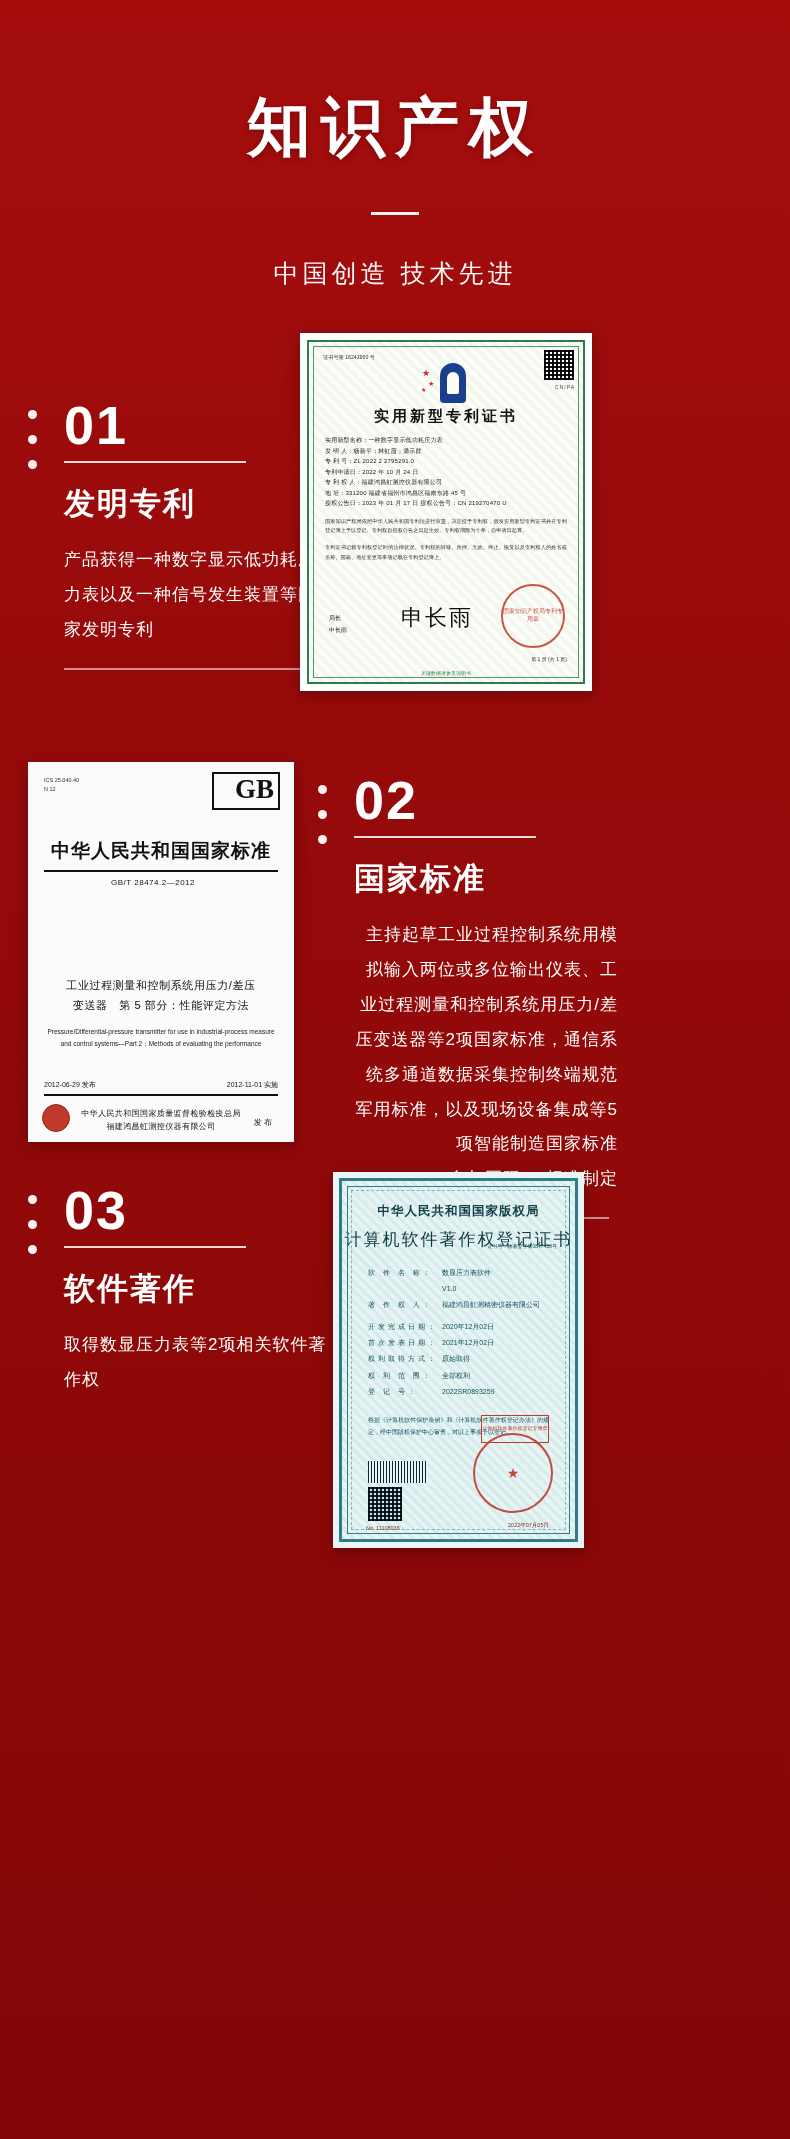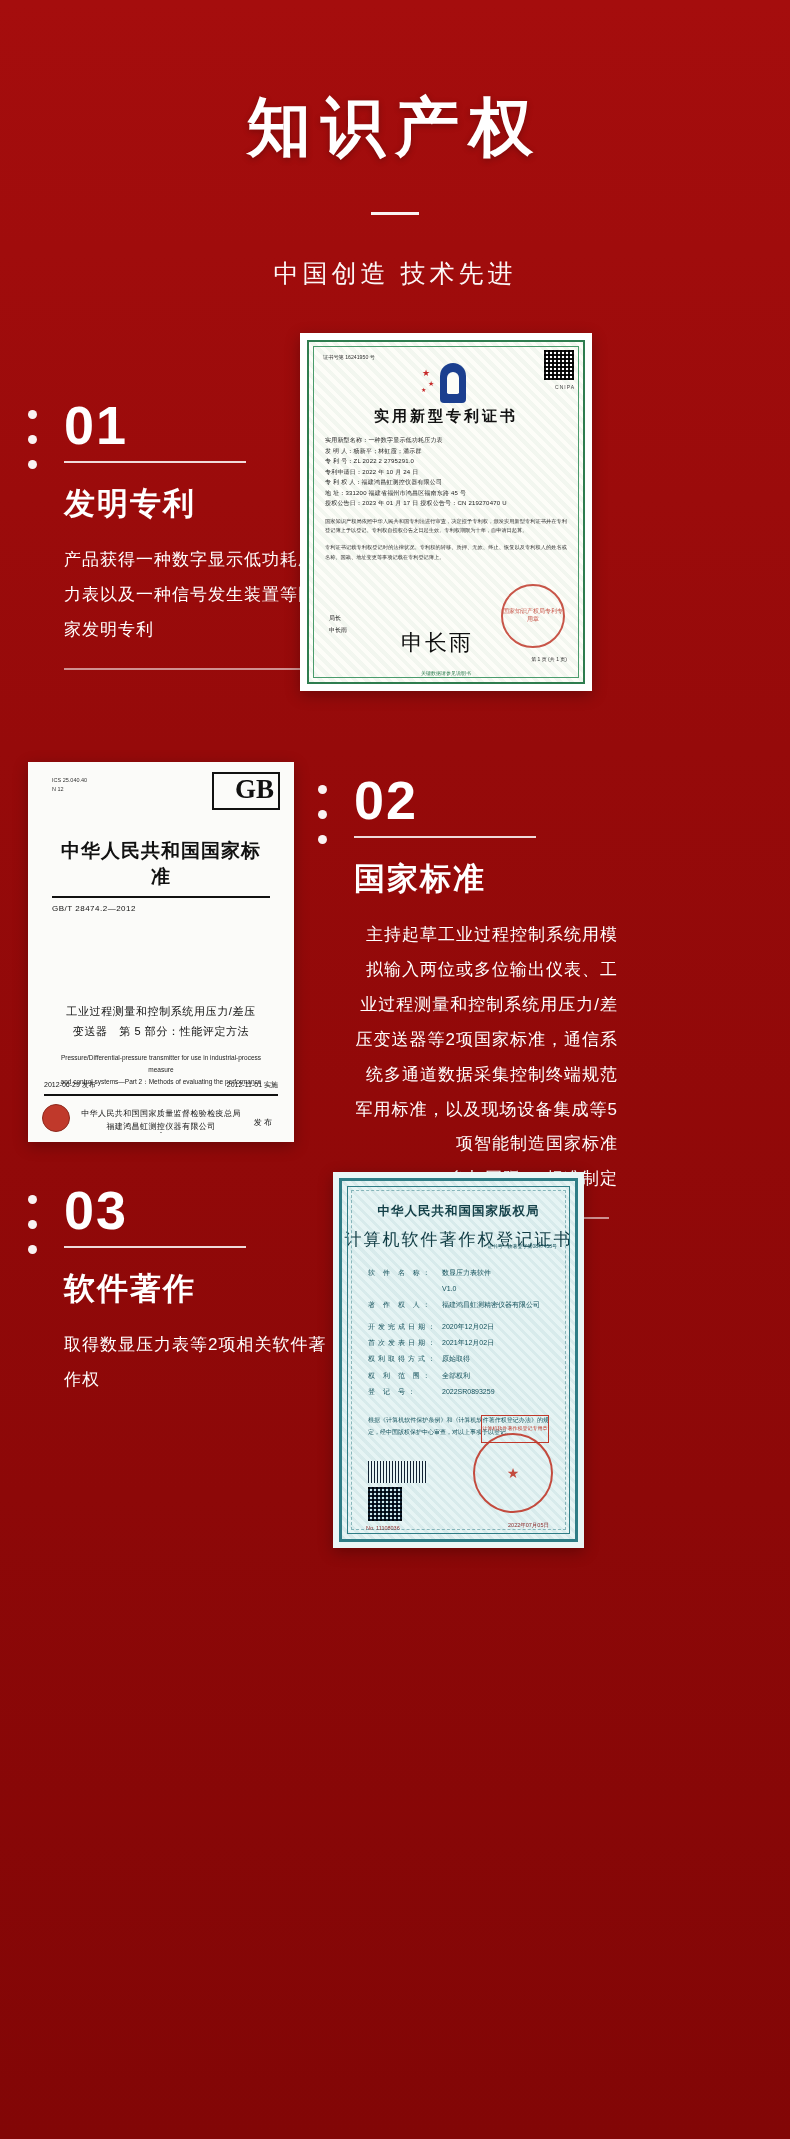--- a/index.html
+++ b/index.html
@@ -148,46 +148,46 @@
   .c1 .logo .star2{position:absolute;left:8px;top:17px;color:#c62828;font-size:7px;line-height:7px;}
   .c1 .logo .star3{position:absolute;left:1px;top:24px;color:#c62828;font-size:6px;line-height:6px;}
   .c1 .ctitle{
     text-align:center;font-size:15px;font-weight:bold;color:#111;
     letter-spacing:3px;margin:2px 0 9px 0;
   }
   .c1 .row{font-size:6px;color:#222;line-height:1.75;margin:0 0 0 4px;letter-spacing:.2px;}
   .c1 .para{font-size:5.2px;color:#333;line-height:1.8;margin:8px 4px 0 4px;text-align:justify;}
   .c1 .sig{position:absolute;left:20px;bottom:46px;font-size:6px;color:#222;line-height:1.9;}
   .c1 .sigimg{
-    position:absolute;left:92px;bottom:24px;
+    position:absolute;left:92px;bottom:49px;
     font-size:22px;color:#111;font-family:"Liberation Serif",serif;letter-spacing:2px;
   }
   .c1 .seal{
     position:absolute;right:18px;bottom:34px;
     width:60px;height:60px;border-radius:50%;
     border:2px solid #c0392b;color:#c0392b;
     font-size:6px;text-align:center;line-height:1.3;
     display:flex;align-items:center;justify-content:center;
     opacity:.85;
   }
   .c1 .pg{position:absolute;right:16px;bottom:20px;font-size:5px;color:#333;}
   .c1 .foot{position:absolute;left:0;right:0;bottom:6px;text-align:center;font-size:5px;color:#2e7d4f;}
 
   
   .c2{ left:28px; top:762px; width:266px; height:380px; background:#fbfbf9;}
-  .c2 .pad{padding:14px 24px;box-sizing:border-box;height:100%;position:relative;color:#111;}
+  .c2 .pad{padding:14px 16px;box-sizing:border-box;height:100%;position:relative;color:#111;}
   .c2 .icsline{font-size:5.5px;color:#333;line-height:1.6;}
   .c2 .gbbox{position:absolute;right:14px;top:10px;width:64px;height:34px;border:2px solid #111;}
   .c2 .gbtext{position:absolute;right:20px;top:12px;font-size:27px;font-weight:bold;color:#111;font-family:"Liberation Serif",serif;}
   .c2 h2{
     margin:44px 0 6px 0;text-align:center;font-size:19px;font-weight:bold;letter-spacing:1px;
     font-family:"Liberation Serif",serif;
   }
   .c2 .hrule{height:2px;background:#111;margin:6px 0 6px 0;}
-  .c2 .code{text-align:left;font-size:8px;margin:0 16px 0 0;letter-spacing:.5px;}
+  .c2 .code{text-align:center;font-size:8px;margin:0 16px 0 0;letter-spacing:.5px;}
   .c2 .mt{margin-top:88px;}
   .c2 .zh1{font-size:11px;line-height:1.9;text-align:center;letter-spacing:.6px;}
   .c2 .en1{font-size:6.5px;line-height:1.8;text-align:center;margin-top:10px;color:#222;}
   .c2 .dots{text-align:center;font-size:9px;margin-top:40px;color:#111;}
   .c2 .dates{position:absolute;left:16px;right:16px;bottom:52px;font-size:7px;display:flex;justify-content:space-between;}
   .c2 .hr2{position:absolute;left:16px;right:16px;bottom:46px;height:2px;background:#111;}
   .c2 .issuer{
     position:absolute;left:16px;right:16px;bottom:8px;
     font-size:8px;text-align:center;line-height:1.7;letter-spacing:.4px;
   }

